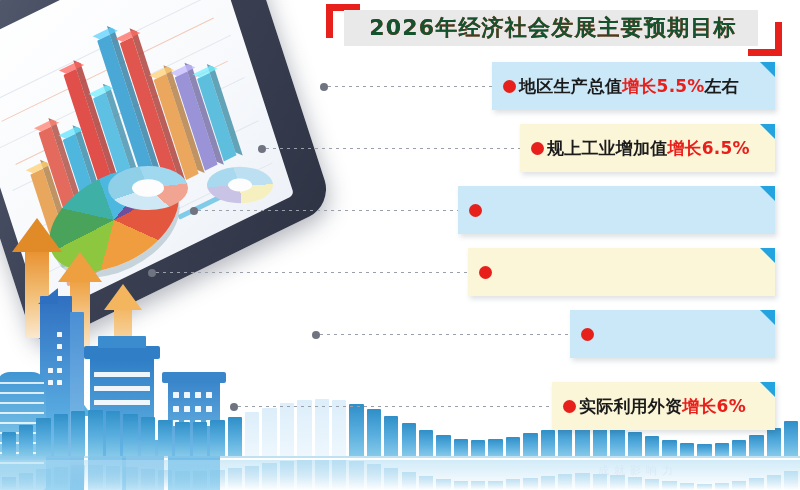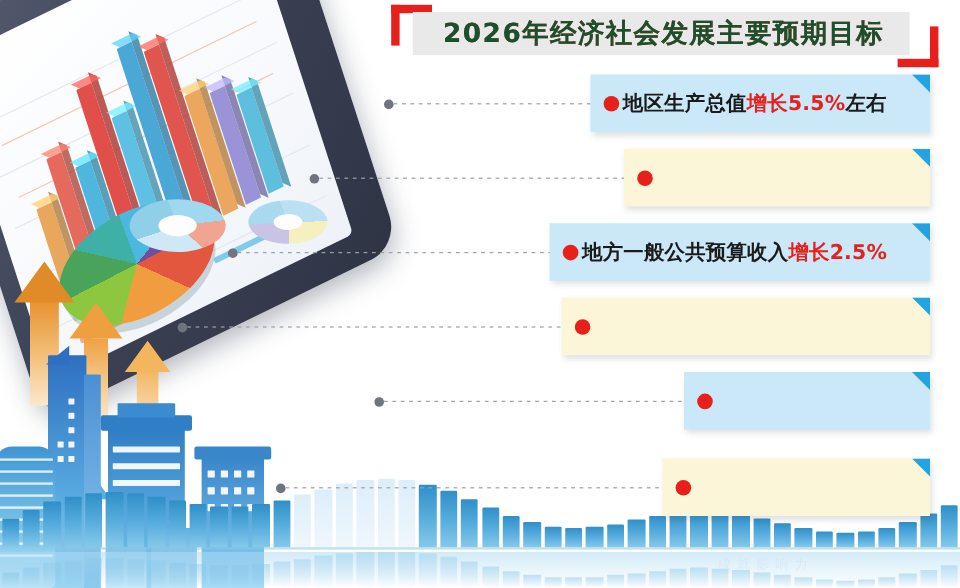--- a/index.html
+++ b/index.html
@@ -376,29 +376,29 @@
         <span class="bullet"></span>
         <span class="txt"><span>地区生产总值</span><em>增长5.5%</em><span>左右</span></span>
       </div>
       <div class="dotline" style="left: 258px; top: 144px; width: 268px;">
         <span class="knob"></span>
         <span class="dash"></span>
       </div>
       <div class="card cream" style="left: 520px; top: 124px; width: 255px; height: 48px;">
         <span class="notch"></span>
         <span class="bullet"></span>
+        <span class="txt"><span>规上工业增加值</span><em>增长6.5%</em><span></span></span>
       </div>
       <div class="dotline" style="left: 190px; top: 206px; width: 274px;">
         <span class="knob"></span>
         <span class="dash"></span>
       </div>
       <div class="card blue" style="left: 458px; top: 186px; width: 317px; height: 48px;">
         <span class="notch"></span>
         <span class="bullet"></span>
-        <span class="txt"><span>地方一般公共预算收入</span><em>增长2.5%</em><span></span></span>
       </div>
       <div class="dotline" style="left: 148px; top: 268px; width: 326px;">
         <span class="knob"></span>
         <span class="dash"></span>
       </div>
       <div class="card cream" style="left: 468px; top: 248px; width: 307px; height: 48px;">
         <span class="notch"></span>
         <span class="bullet"></span>
       </div>
       <div class="dotline" style="left: 312px; top: 330px; width: 264px;">
@@ -409,20 +409,21 @@
         <span class="notch"></span>
         <span class="bullet"></span>
       </div>
       <div class="dotline" style="left: 230px; top: 402px; width: 328px;">
         <span class="knob"></span>
         <span class="dash"></span>
       </div>
       <div class="card cream" style="left: 552px; top: 382px; width: 223px; height: 48px;">
         <span class="notch"></span>
         <span class="bullet"></span>
+        <span class="txt"><span>实际利用外资</span><em>增长6%</em><span></span></span>
       </div>
     </div>
 
   <div id="wm">
     <div id="wmSub">成就影响力</div>
   </div>
 
 </div>
 
 </body></html>

